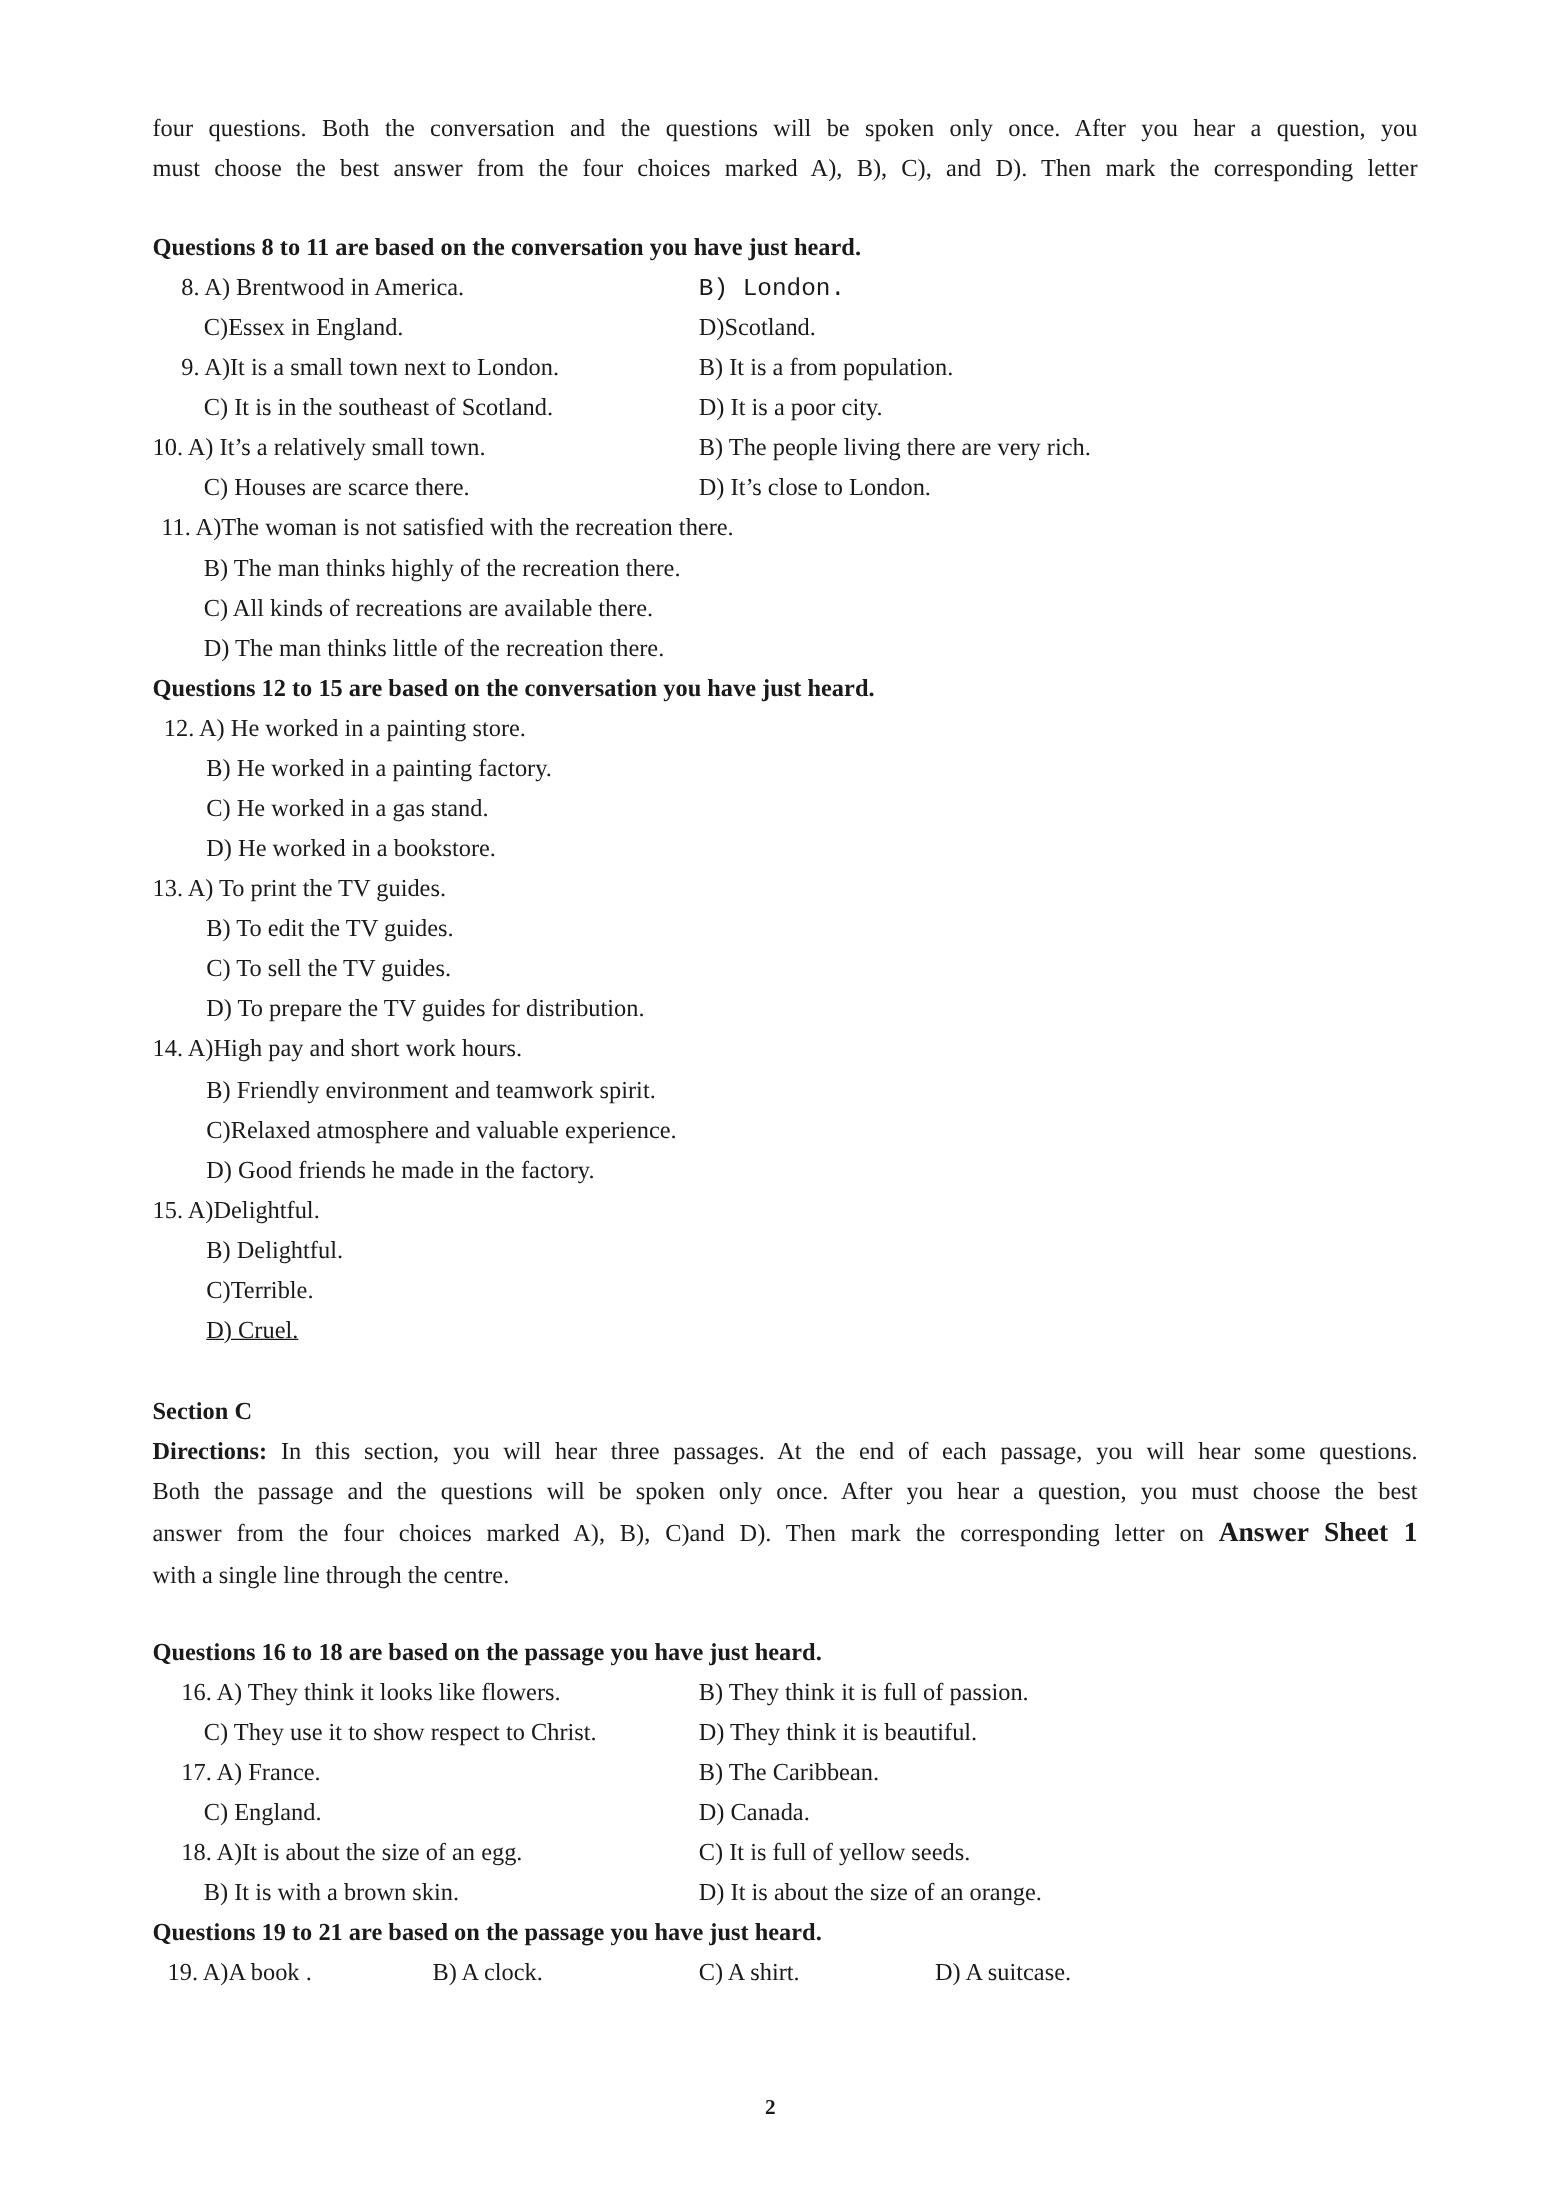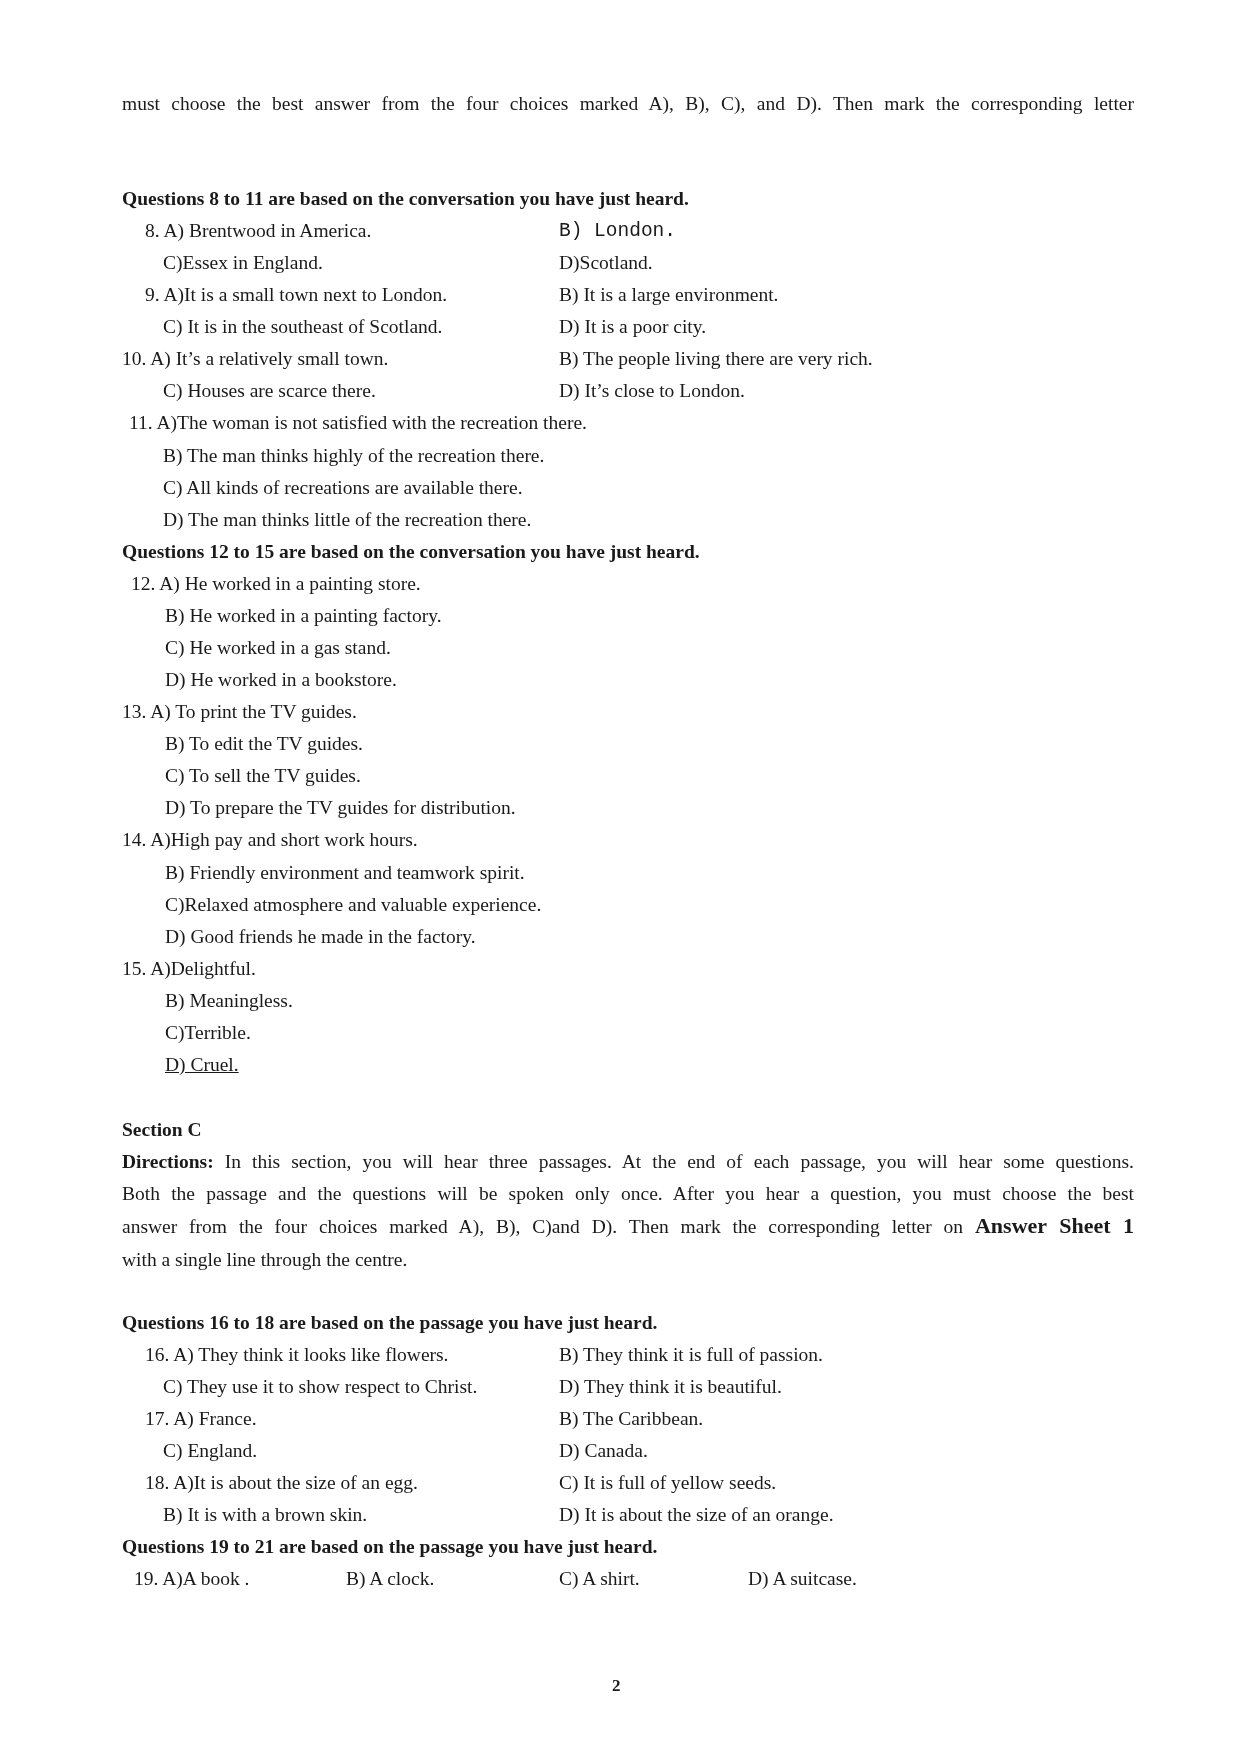--- a/index.html
+++ b/index.html
@@ -12,32 +12,33 @@
   .para .l.last { text-align-last: left; }
   .bold { font-weight: bold; }
   .big { font-weight: bold; font-size: 22px; }
   .qhead { font-weight: bold; }
   .pagenum { position: absolute; left: 612px; top: 1676px; font-size: 17px; font-weight: bold; }
 </style>
 </head>
 <body>
 
 <div class="para" style="top:88px;">
+  <span class="l">four questions. Both the conversation and the questions will be spoken only once. After you hear a question, you</span>
   <span class="l">must choose the best answer from the four choices marked A), B), C), and D). Then mark the corresponding letter</span>
 </div>
 
 <div class="line qhead" style="left:122px; top:187px;">Questions 8 to 11 are based on the conversation you have just heard.</div>
 
 <div class="line" style="left:145px; top:219px;">8. A) Brentwood in America.</div>
 <div class="line" style="left:559px; top:219px;font-family:Liberation Mono, monospace;">B) London.</div>
 <div class="line" style="left:163px; top:251px;">C)Essex in England.</div>
 <div class="line" style="left:559px; top:251px;">D)Scotland.</div>
 
 <div class="line" style="left:145px; top:283px;">9. A)It is a small town next to London.</div>
-<div class="line" style="left:559px; top:283px;">B) It is a large environment.</div>
+<div class="line" style="left:559px; top:283px;">B) It is a from population.</div>
 <div class="line" style="left:163px; top:315px;">C) It is in the southeast of Scotland.</div>
 <div class="line" style="left:559px; top:315px;">D) It is a poor city.</div>
 
 <div class="line" style="left:122px; top:347px;">10. A) It’s a relatively small town.</div>
 <div class="line" style="left:559px; top:347px;">B) The people living there are very rich.</div>
 <div class="line" style="left:163px; top:379px;">C) Houses are scarce there.</div>
 <div class="line" style="left:559px; top:379px;">D) It’s close to London.</div>
 
 <div class="line" style="left:129px; top:411px;">11. A)The woman is not satisfied with the recreation there.</div>
 <div class="line" style="left:163px; top:444px;">B) The man thinks highly of the recreation there.</div>
@@ -55,21 +56,21 @@
 <div class="line" style="left:165px; top:732px;">B) To edit the TV guides.</div>
 <div class="line" style="left:165px; top:764px;">C) To sell the TV guides.</div>
 <div class="line" style="left:165px; top:796px;">D) To prepare the TV guides for distribution.</div>
 
 <div class="line" style="left:122px; top:828px;">14. A)High pay and short work hours.</div>
 <div class="line" style="left:165px; top:861px;">B) Friendly environment and teamwork spirit.</div>
 <div class="line" style="left:165px; top:893px;">C)Relaxed atmosphere and valuable experience.</div>
 <div class="line" style="left:165px; top:925px;">D) Good friends he made in the factory.</div>
 
 <div class="line" style="left:122px; top:957px;">15. A)Delightful.</div>
-<div class="line" style="left:165px; top:989px;">B) Meaningless.</div>
+<div class="line" style="left:165px; top:989px;">B) Delightful.</div>
 <div class="line" style="left:165px; top:1021px;">C)Terrible.</div>
 <div class="line" style="left:165px; top:1053px;text-decoration:underline;">D) Cruel.</div>
 
 <div class="line bold" style="left:122px; top:1118px;">Section C</div>
 
 <div class="para" style="top:1146px;">
   <span class="l"><span class="bold">Directions:</span><span> In this section, you will hear three passages. At the end of each passage, you will hear some questions.</span></span>
   <span class="l">Both the passage and the questions will be spoken only once. After you hear a question, you must choose the best</span>
   <span class="l"><span>answer from the four choices marked A), B), C)and D). Then mark the corresponding letter on </span><span class="big">Answer Sheet 1</span></span>
   <span class="l last">with a single line through the centre.</span>

